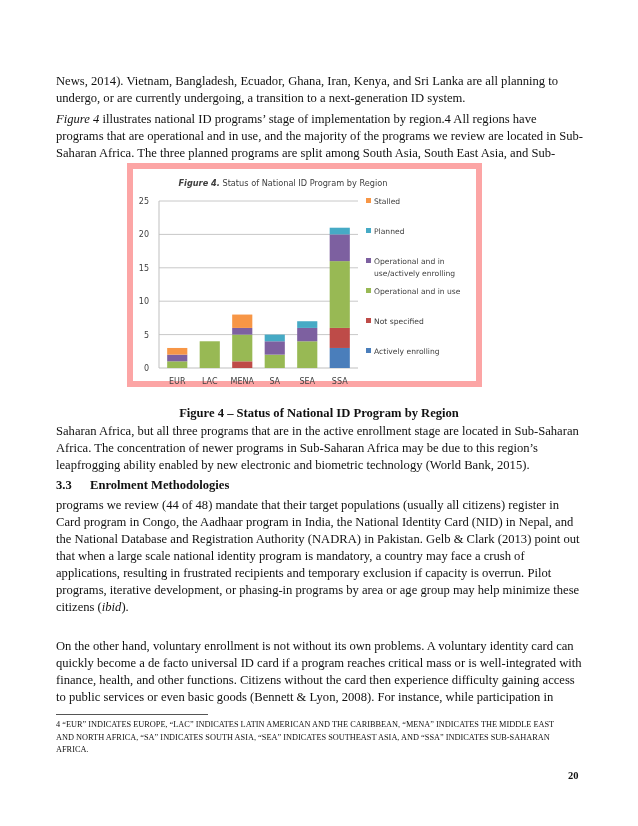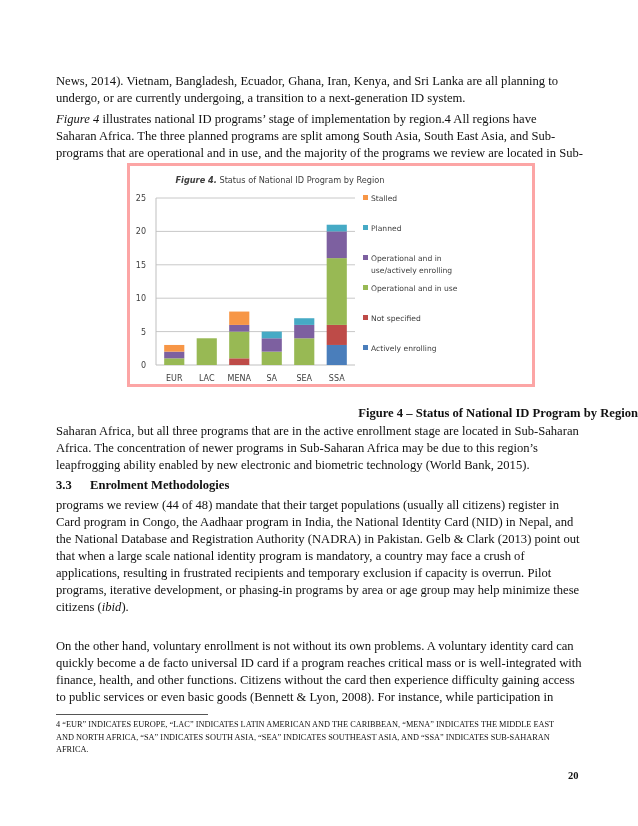--- a/index.html
+++ b/index.html
@@ -2,45 +2,45 @@
 <html><head>
 <meta charset="utf-8">
 <style>
   html, body { margin: 0; padding: 0; background: #ffffff; }
   body { width: 638px; height: 826px; position: relative; overflow: hidden;
          font-family: "Liberation Serif", serif; color: #111; }
   .para { position: absolute; left: 56px; width: 540px; font-size: 12.6px; line-height: 17px; margin: 0; }
   .para .line { display: block; white-space: nowrap; }
   .italic { font-style: italic; }
   .bold { font-weight: bold; }
-  #chart-frame { position: absolute; left: 127px; top: 163px; width: 408px; height: 224px;
-                 border: 3px solid #fca5a5; background: #fff; box-sizing: border-box; }
+  #chart-frame { position: absolute; left: 127px; top: 163px; width: 355px; height: 224px;
+                 border: 6px solid #fca5a5; background: #fff; box-sizing: border-box; }
   #chart-svg { position: absolute; left: 0; top: 0; width: 355px; height: 224px; }
   .chart-txt { font-family: "DejaVu Sans", sans-serif; fill: #404040; }
-  .caption { position: absolute; left: 0; width: 638px; top: 406px; text-align: right;
+  .caption { position: absolute; left: 0; width: 638px; top: 406px; text-align: center;
              font-weight: bold; font-size: 12.6px; }
   .heading { position: absolute; left: 56px; top: 478px; font-weight: bold; font-size: 12.6px; }
   .heading .num { display: inline-block; width: 34px; }
   .fn-rule { position: absolute; left: 56px; top: 714px; width: 152px; border-top: 1px solid #555; }
   .footnote { position: absolute; left: 56px; top: 719px; width: 540px; font-size: 8.3px; line-height: 12.5px; }
   .footnote .line { display: block; white-space: nowrap; }
   .page-num { position: absolute; left: 568px; top: 770px; font-weight: bold; font-size: 10.5px; }
 </style>
 </head>
 <body>
 
 <p class="para" style="top:73px;">
   <span class="line">News, 2014). Vietnam, Bangladesh, Ecuador, Ghana, Iran, Kenya, and Sri Lanka are all planning to</span>
   <span class="line">undergo, or are currently undergoing, a transition to a next-generation ID system.</span>
 </p>
 
 <p class="para" style="top:111px;">
   <span class="line"><span class="italic">Figure 4</span><span> illustrates national ID programs’ stage of implementation by region.4 All regions have</span></span>
+  <span class="line">programs that are operational and in use, and the majority of the programs we review are located in Sub-</span>
   <span class="line">Saharan Africa. The three planned programs are split among South Asia, South East Asia, and Sub-</span>
-  <span class="line">programs that are operational and in use, and the majority of the programs we review are located in Sub-</span>
 </p>
 
 <div id="chart-frame">
   <svg id="chart-svg" xmlns="http://www.w3.org/2000/svg">
     <text class="chart-txt" x="150" y="17" text-anchor="middle" font-size="8.2">
       <tspan font-style="italic" font-weight="bold">Figure 4.</tspan><tspan> Status of National ID Program by Region</tspan>
     </text>
     <g id="grid-layer">
         <line x1="26" x2="225" y1="199" y2="199" stroke="#bfbfbf" stroke-width="1"></line>
         <line x1="26" x2="225" y1="165.6" y2="165.6" stroke="#c8c8c8" stroke-width="1"></line>

